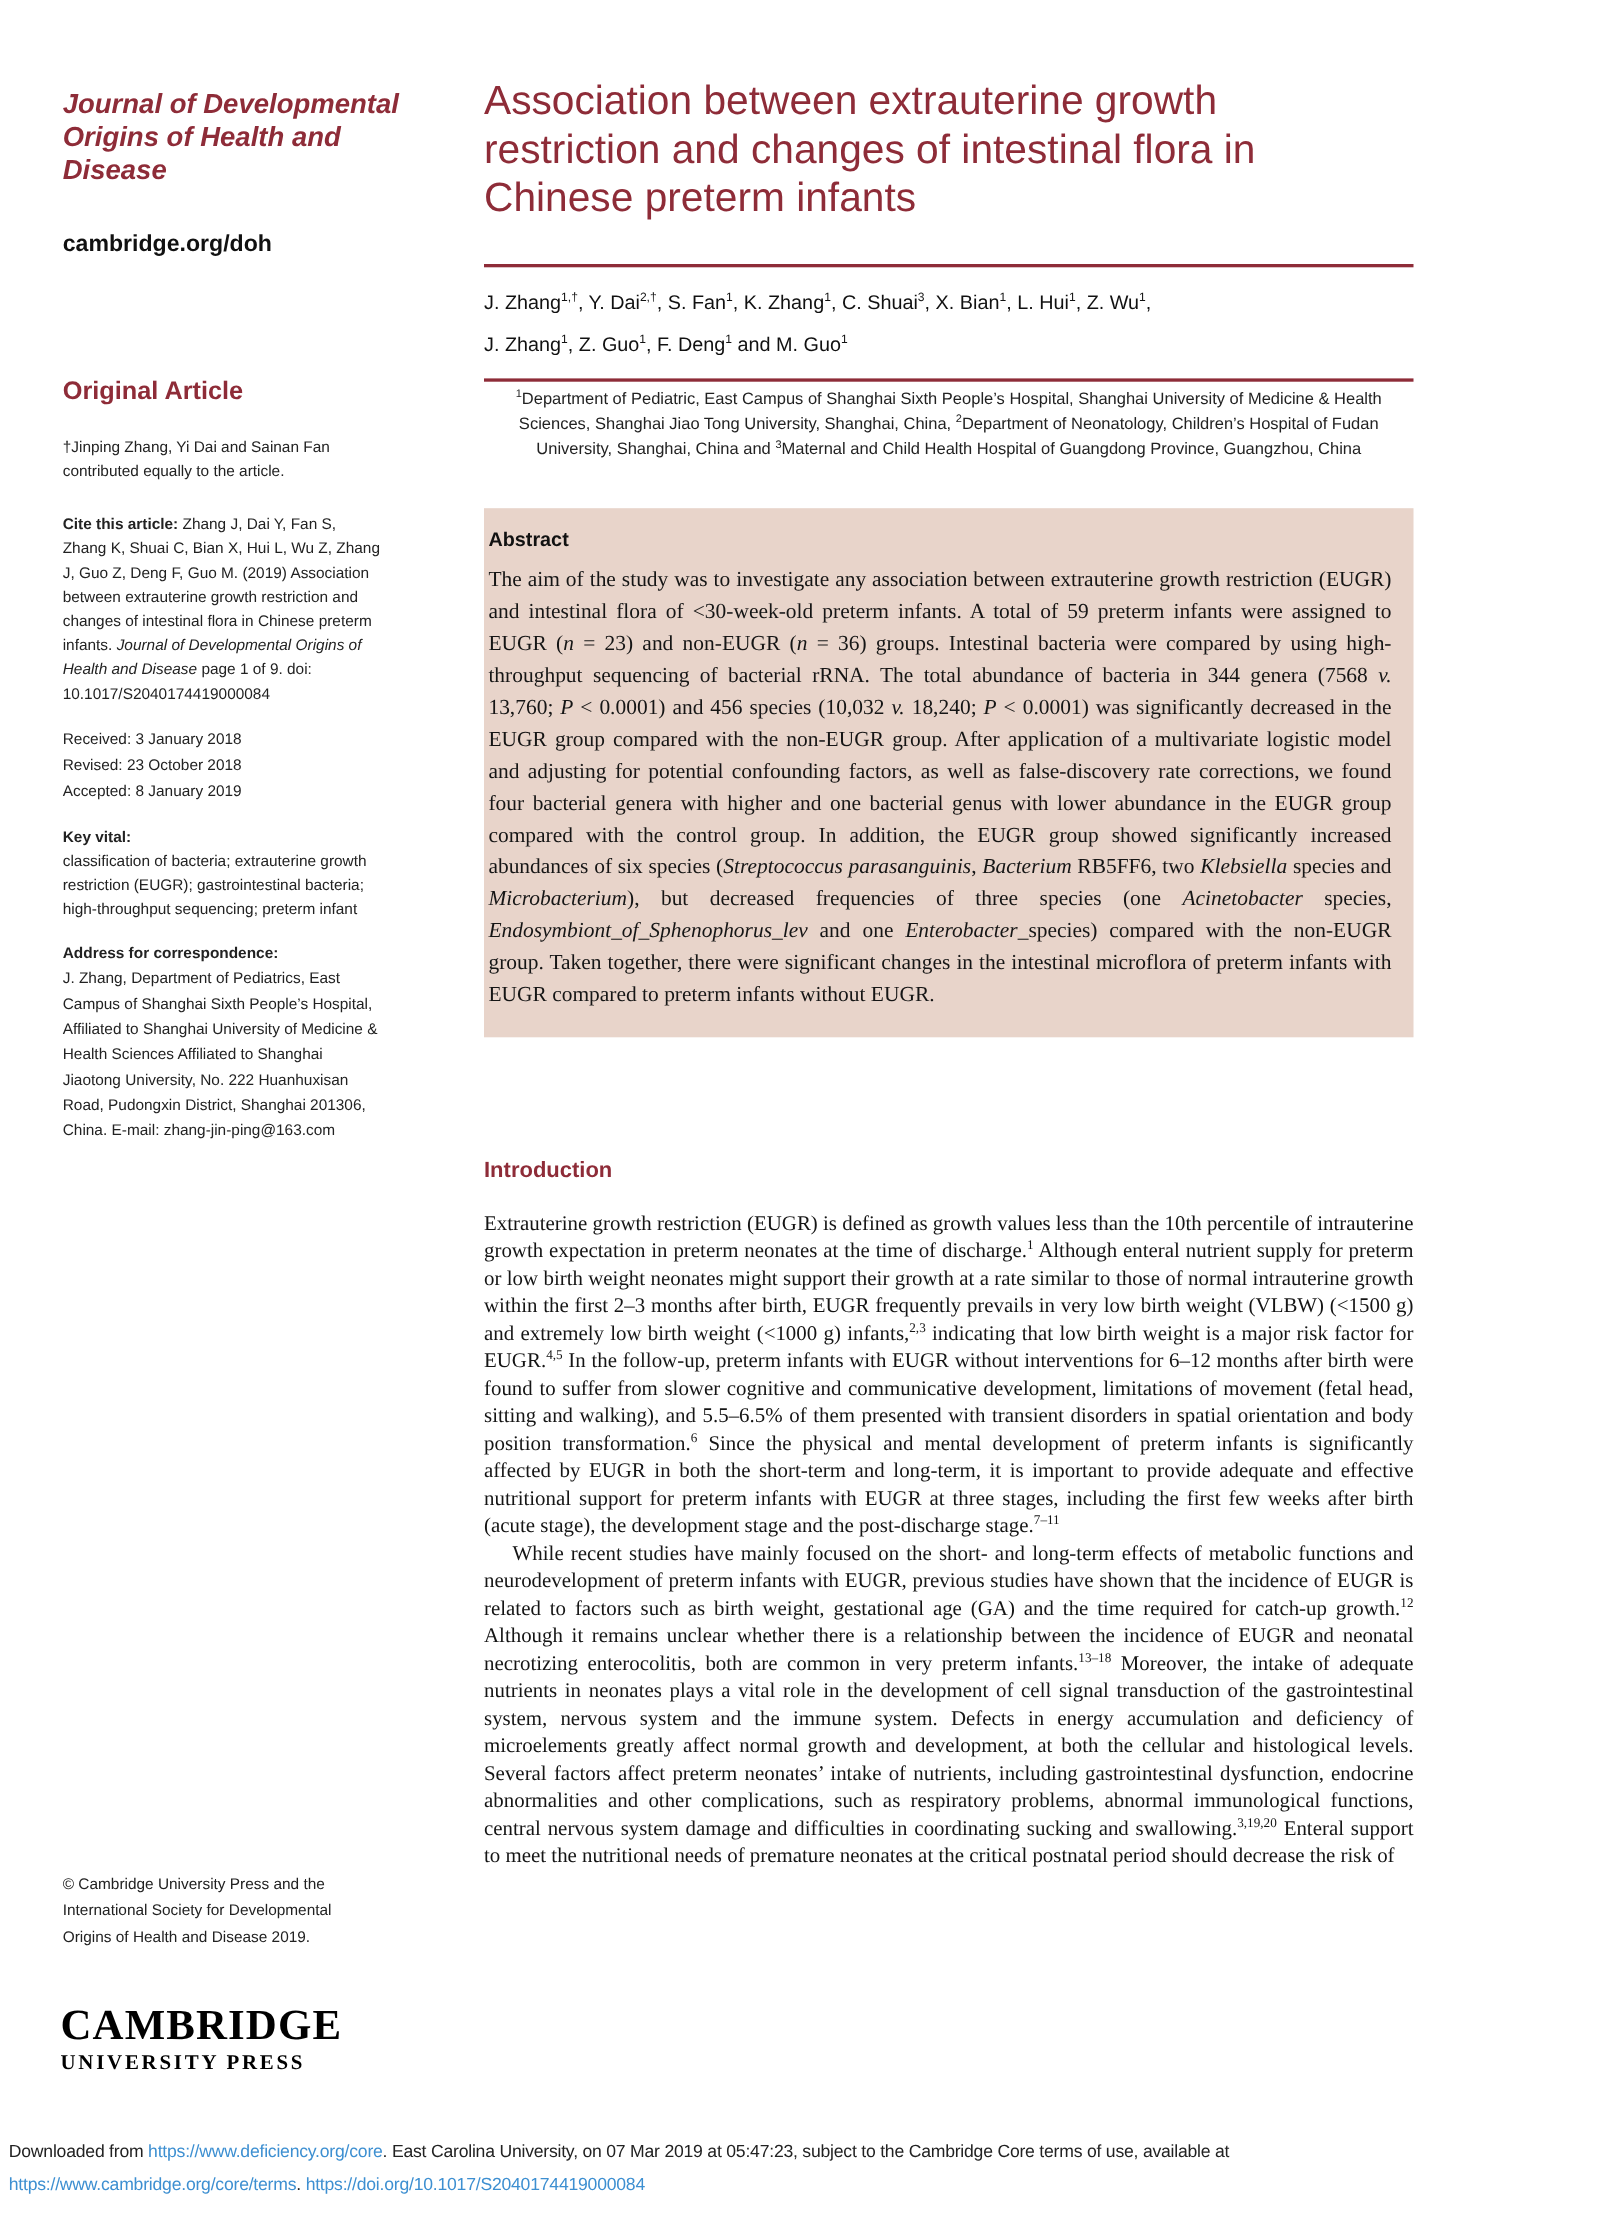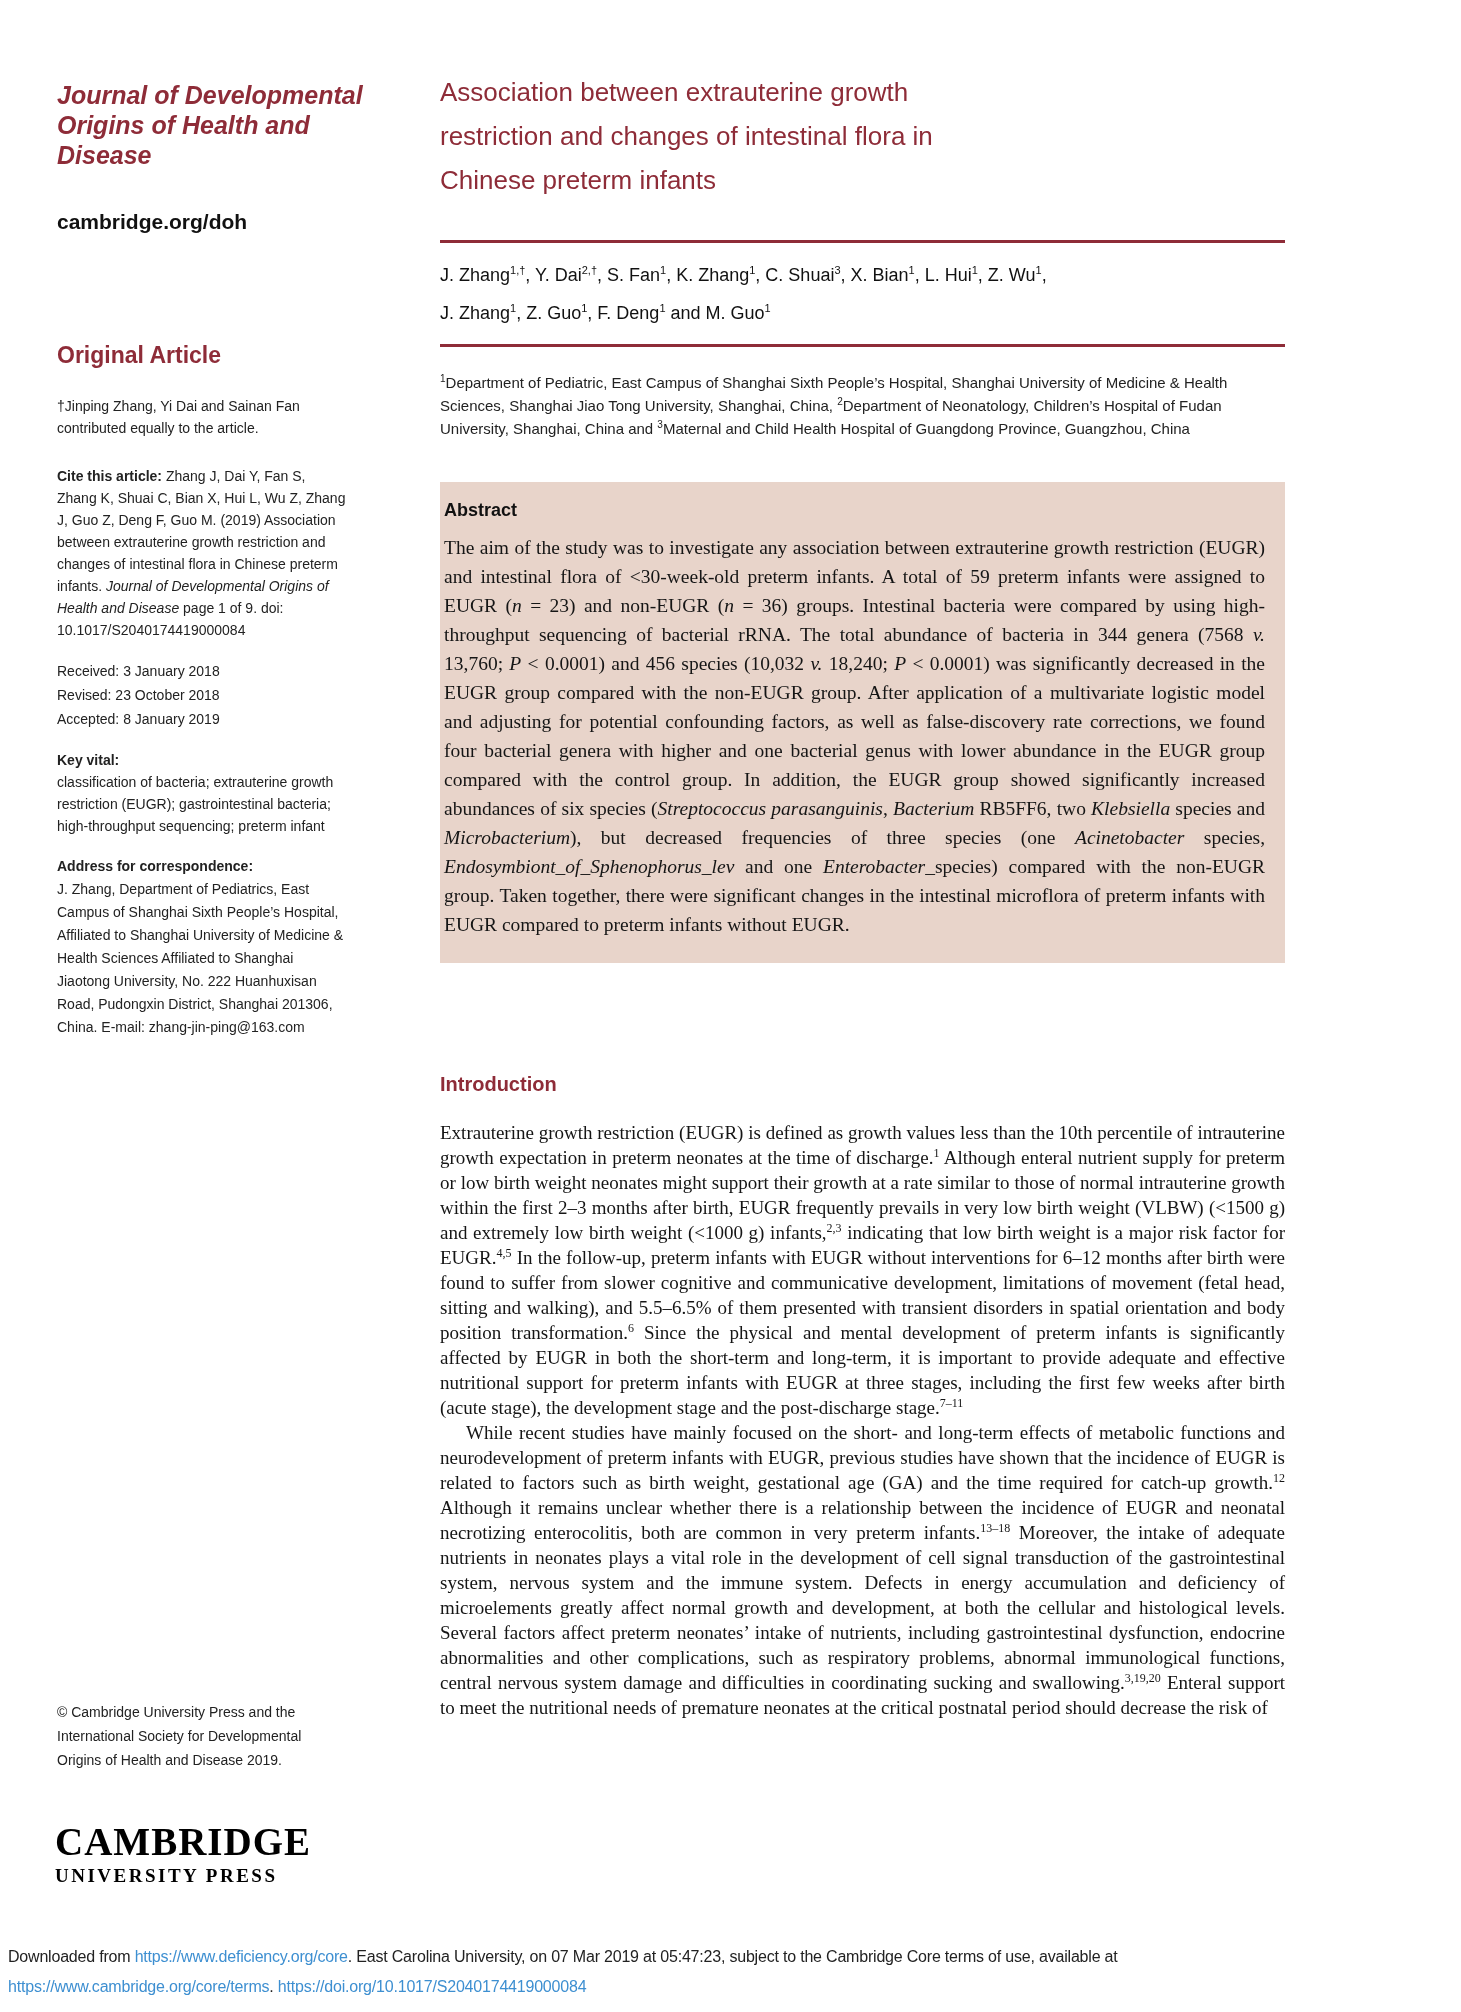--- a/index.html
+++ b/index.html
@@ -19,27 +19,27 @@
   .kw{margin-top:18px;}
   .addr{margin-top:18px;line-height:23px;}
   .sb-label{font-weight:700;}
   .copyright{position:absolute;left:57px;top:1700px;width:285px;font-size:14px;line-height:24px;color:#222;}
   .logo{position:absolute;left:55px;top:1822px;font-family:"Liberation Serif",serif;color:#000;}
   .logo-line1{font-size:39px;font-weight:700;letter-spacing:1px;line-height:40px;}
   .logo-line2{font-size:19px;font-weight:700;letter-spacing:2.5px;line-height:24px;margin-top:2px;}
 
   
   .main{position:absolute;left:440px;top:58px;width:845px;}
-  .title{margin-top:12px;font-size:26px;line-height:44px;font-weight:500;color:#8e2c38;}
+  .title{margin-top:12px;font-size:37px;line-height:44px;font-weight:500;color:#8e2c38;}
   .rule{height:3px;background:#8e2c38;border:0;margin:0;}
   .rule-top{margin-top:38px;}
   .rule-bottom{margin-top:12px;}
   .authors{margin-top:13px;font-size:18px;line-height:38px;color:#111;}
   .authors sup{font-size:11px;line-height:0;}
-  .affils{margin-top:24px;font-size:15px;line-height:23px;color:#222;}
+  .affils{margin-top:4px;font-size:15px;line-height:23px;color:#222;text-align:center;}
   .affils sup{font-size:10px;line-height:0;}
   .abstract-box{margin-top:42px;background:#e8d4ca;padding:18px 20px 24px 4px;box-sizing:border-box;}
   .abstract-head{font-size:18px;font-weight:700;color:#111;}
   .serif{font-family:"Liberation Serif",serif;color:#151515;text-align:justify;}
   .abstract-text{margin-top:12px;font-size:19.5px;line-height:29px;}
   .intro-head{margin-top:110px;font-size:20px;font-weight:700;color:#8e2c38;}
   .body-para{font-size:19px;line-height:25px;}
   .p1{margin-top:24px;}
   .p2{margin-top:0;text-indent:26px;}
   .body-para sup,.abstract-text sup{font-size:12px;line-height:0;}

